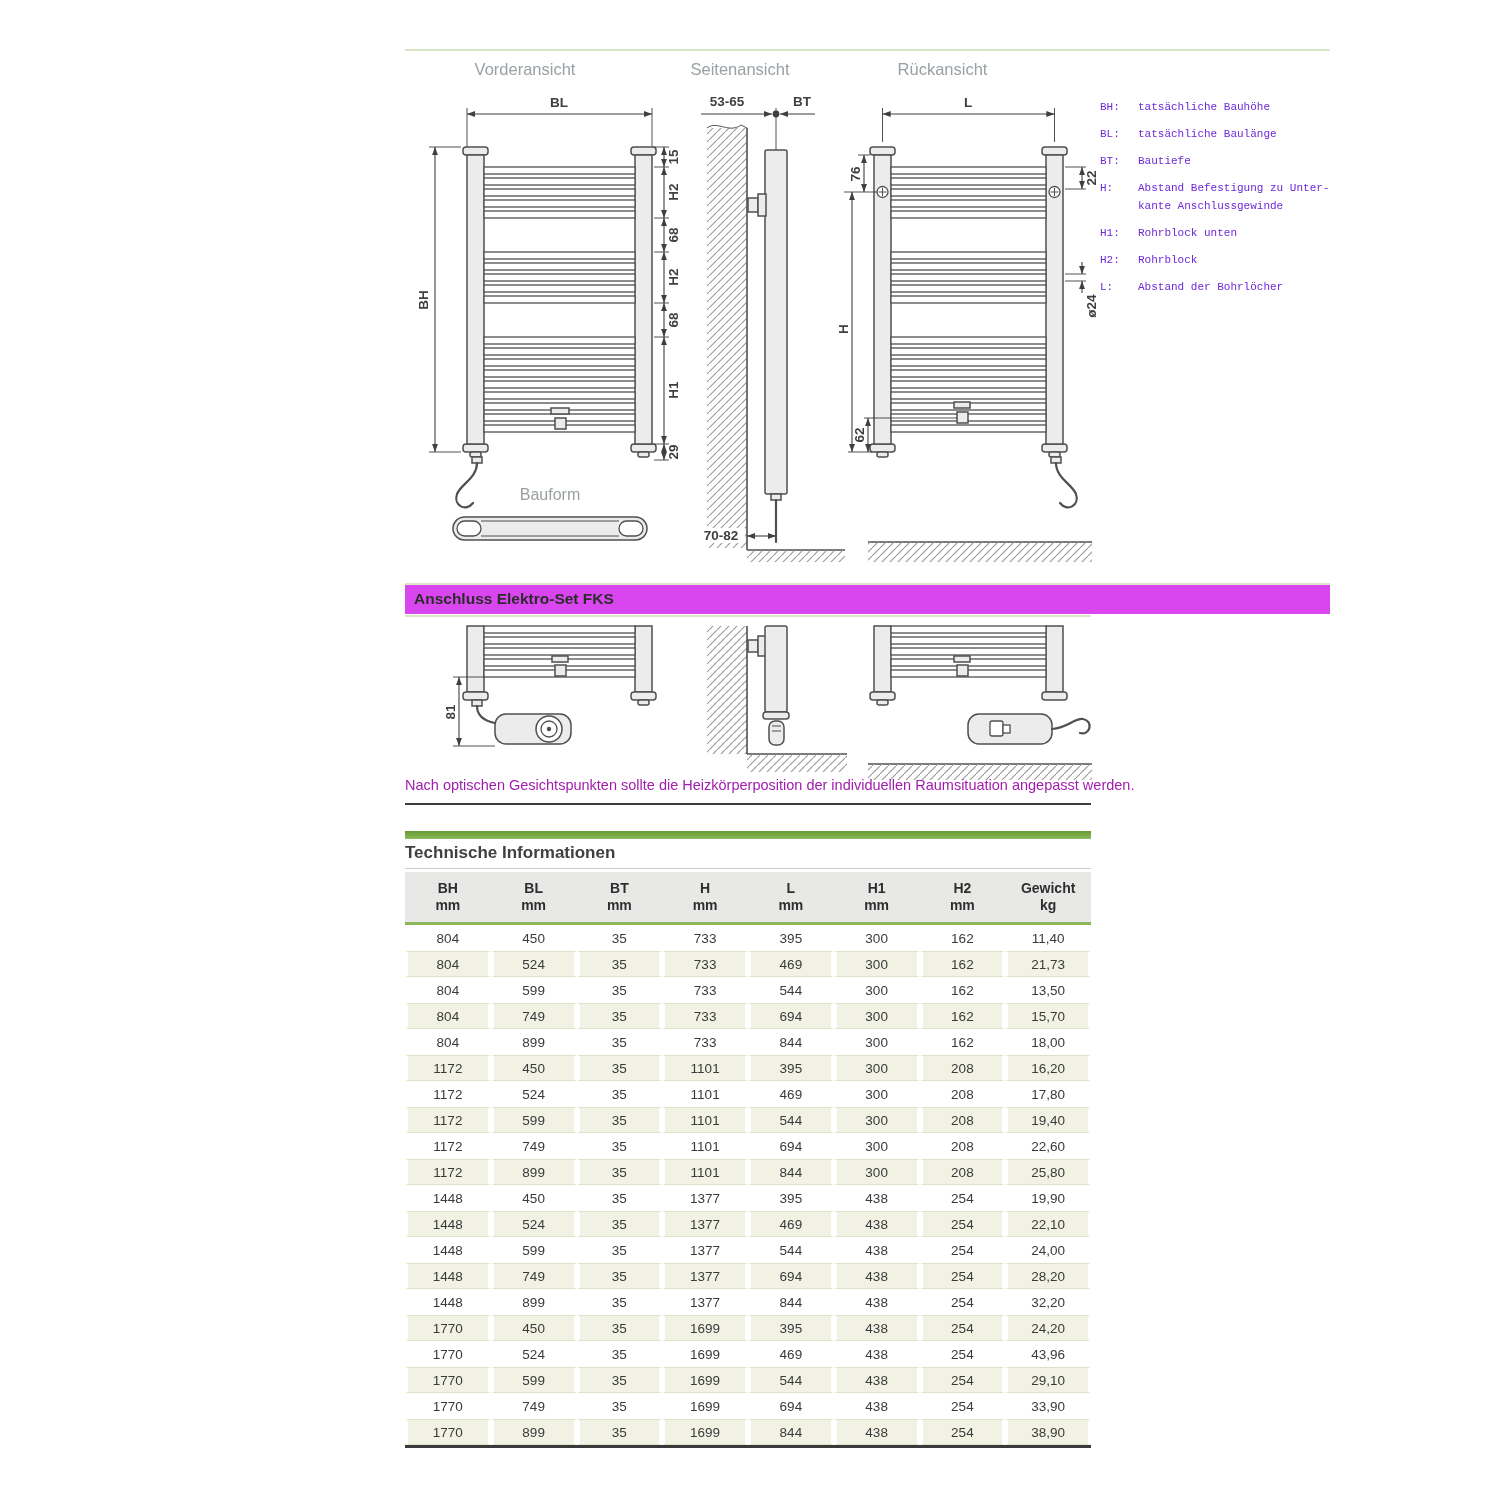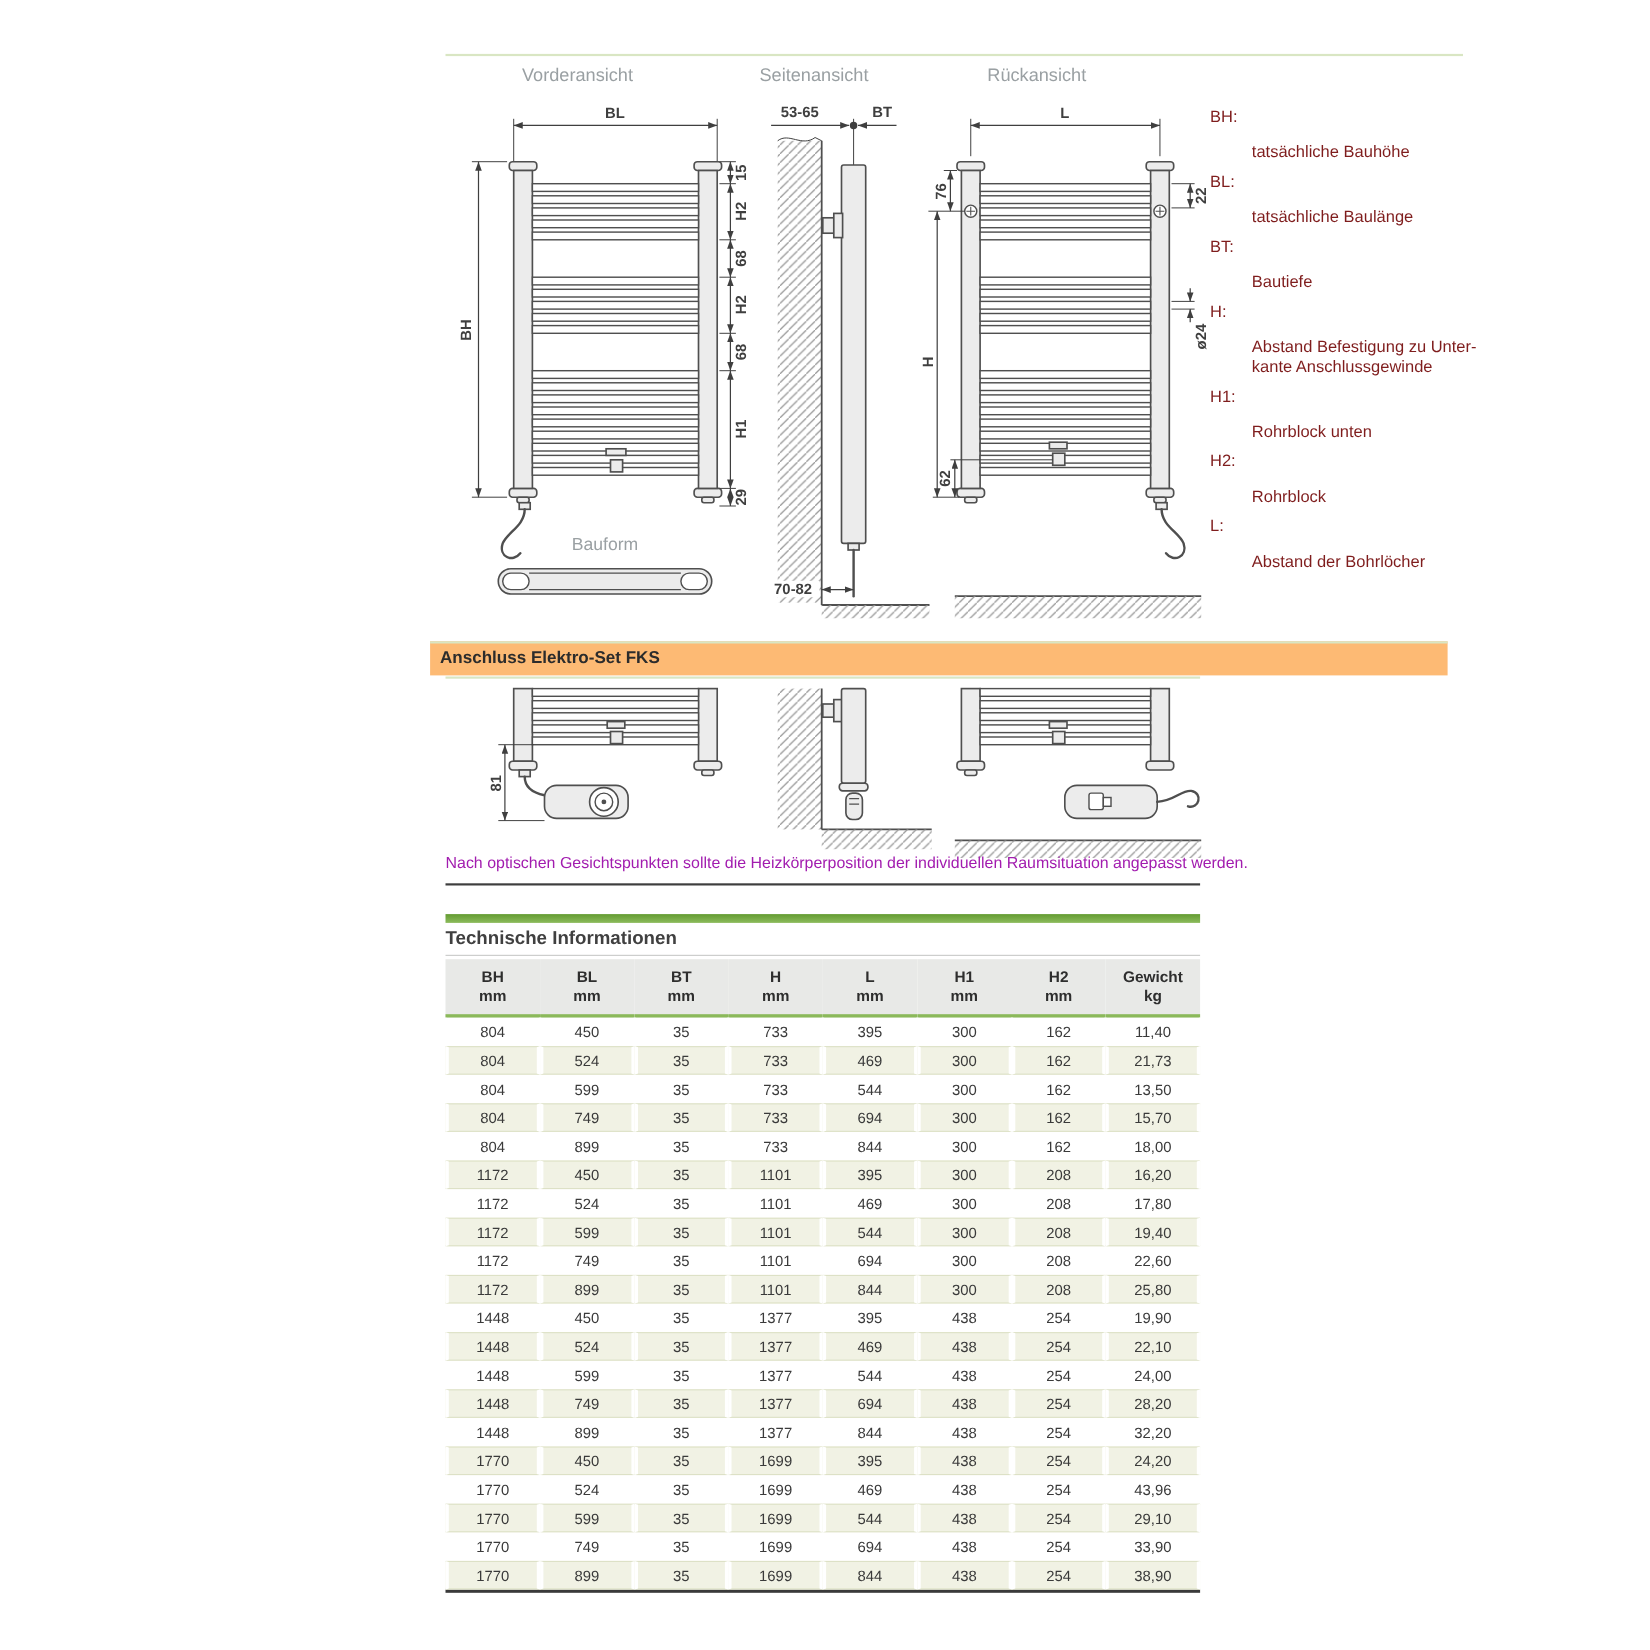--- a/index.html
+++ b/index.html
@@ -1,26 +1,26 @@
 <!DOCTYPE html>
 <html><head>
 <meta charset="utf-8">
 <style>
   html,body{margin:0;padding:0;background:#fff;font-family:"Liberation Sans",sans-serif;}
   .page{position:relative;width:1500px;height:1500px;background:#fff;overflow:hidden;}
   .abs{position:absolute;}
   .rule-light{position:absolute;background:#d9e6c3;}
   .view-label{position:absolute;top:60px;font-size:16.5px;color:#9aa0a3;text-align:center;}
   
-  .legend{position:absolute;left:1100px;top:98px;width:262px;font-size:15px;color:#7f1d1d;}
+  .legend{position:absolute;left:1100px;top:98px;width:262px;font-size:11px;color:#6d28d9;font-family:Liberation Mono, monospace;}
   .leg-item{display:flex;margin-bottom:9px;line-height:18px;}
   .leg-key{width:38px;flex:none;}
-  .leg-txt{white-space:pre-line;margin-top:32px;}
+  .leg-txt{white-space:pre-line;}
   
-  .section-bar{position:absolute;left:391px;top:583px;width:925px;height:31px;background:#fdba74;
+  .section-bar{position:absolute;left:405px;top:583px;width:925px;height:31px;background:#d946ef;
     border-top:2px solid #d9e6c3;box-sizing:border-box;font-weight:bold;font-size:15.5px;color:#2c2c2c;
     line-height:28px;padding-left:9px;}
   .bar-underline{position:absolute;left:405px;top:615px;width:686px;height:2px;background:#d9e6c3;}
   .note{position:absolute;left:405px;top:777px;width:920px;font-size:14.5px;color:#a21caf;}
   .dark-rule{position:absolute;left:405px;top:803px;width:686px;height:2px;background:#3e3e3e;}
   
   .green-bar{position:absolute;left:405px;top:831px;width:686px;height:8px;
     background:linear-gradient(#639b31,#8cbb5c);}
   .table-title{position:absolute;left:405px;top:843px;font-size:17px;font-weight:bold;color:#404040;}
   .title-rule{position:absolute;left:405px;top:868px;width:686px;height:1px;background:#c8c9c8;}

